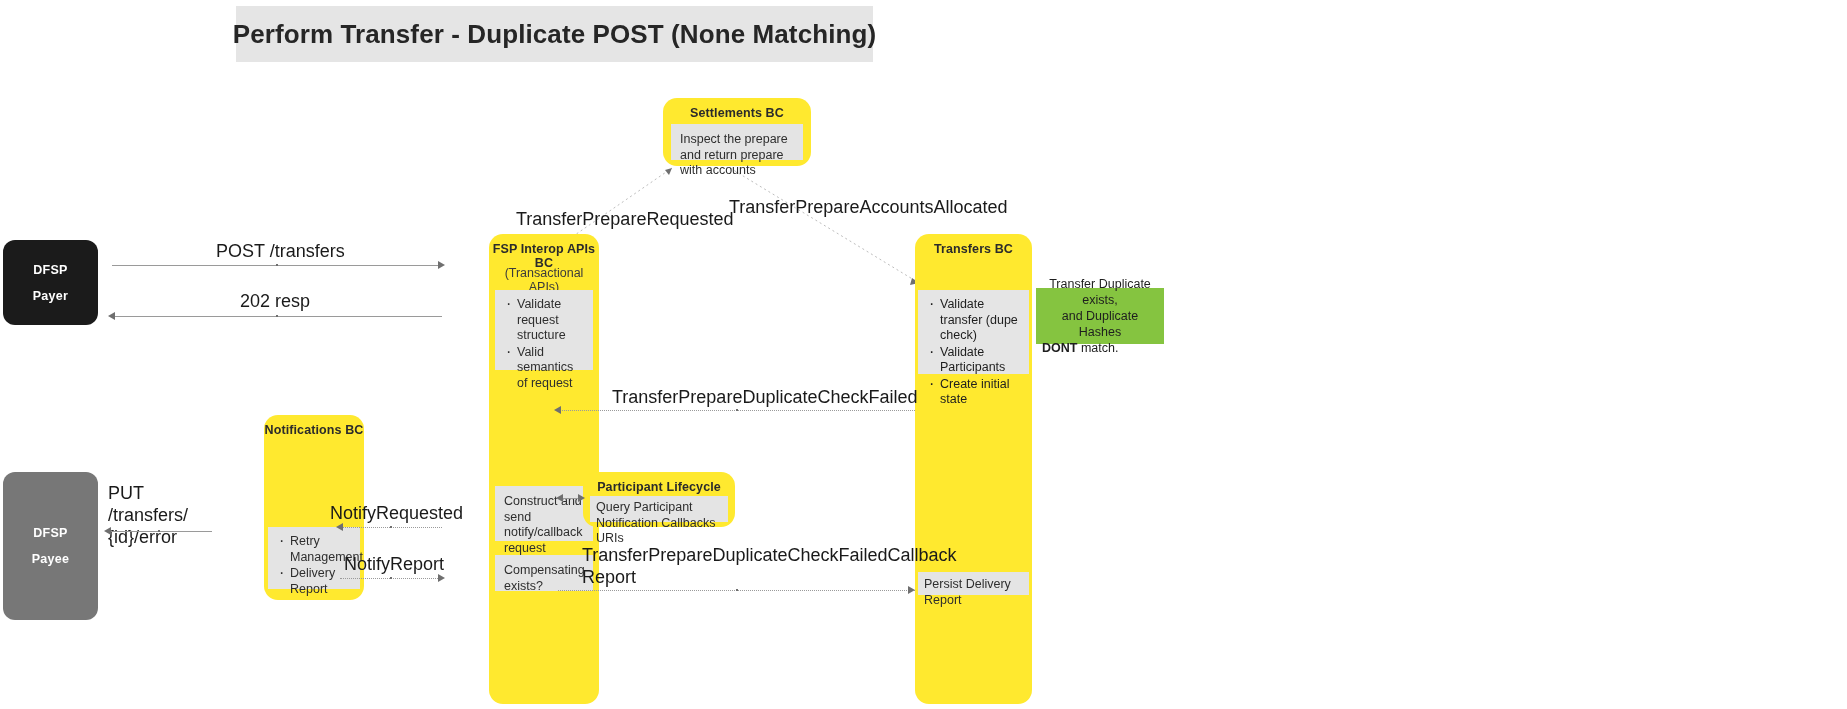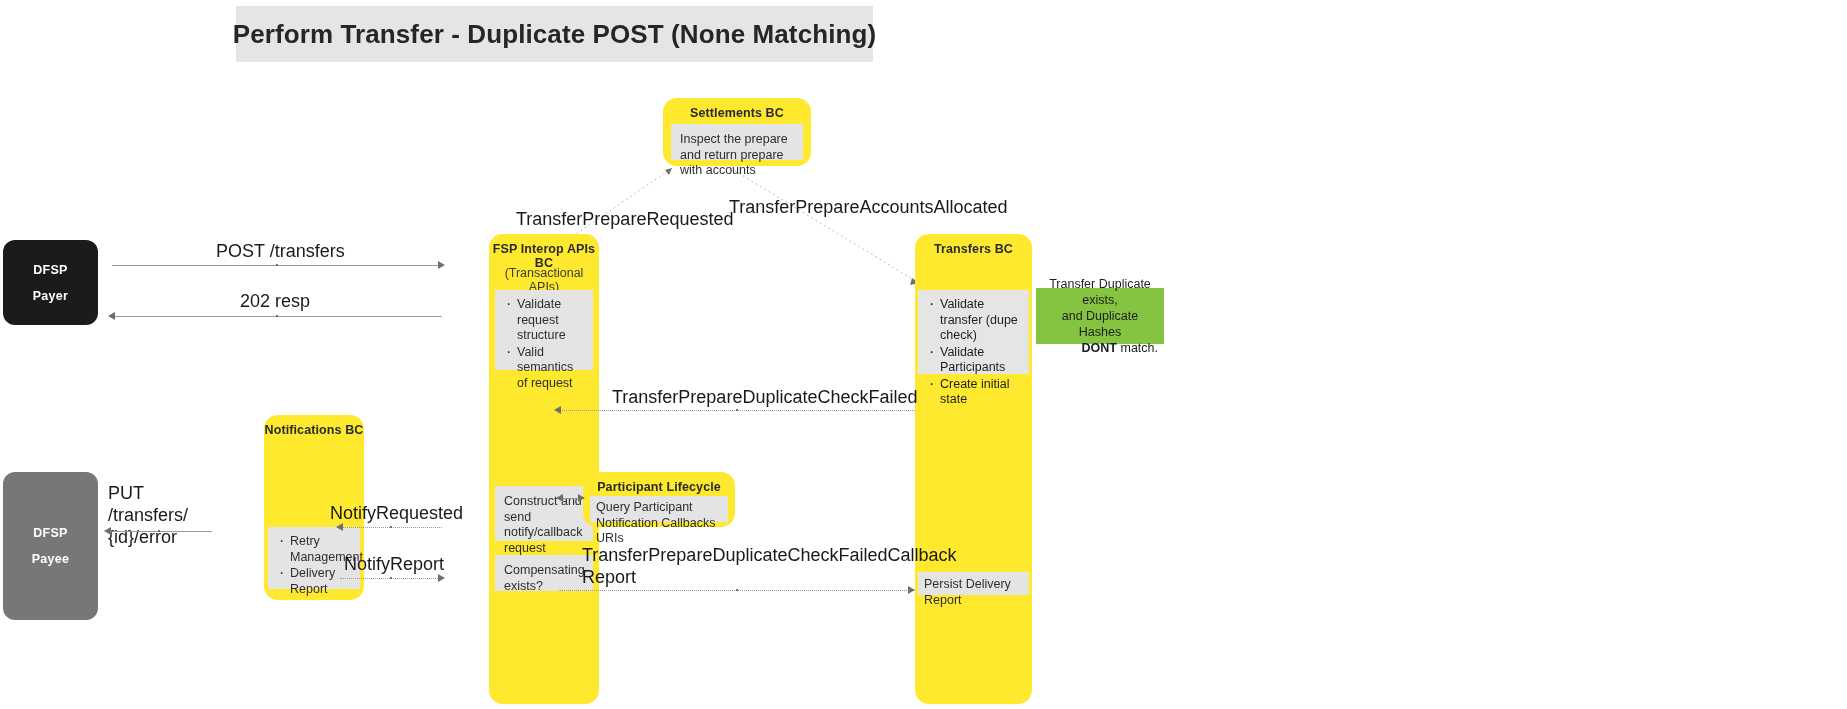--- a/index.html
+++ b/index.html
@@ -96,21 +96,21 @@
 
   
   .note-green {
     background: #85c440;
     color: #1e1e1e;
     font-size: 12.5px;
     line-height: 16px;
     text-align: center;
     display: flex;
     flex-direction: column;
-    align-items: flex-end;
+    align-items: flex-start;
     justify-content: center;
     padding: 6px 6px;
   }
   .note-green b { font-weight: bold; }
 
   
   .actor {
     border-radius: 12px;
     display: flex;
     flex-direction: column;

